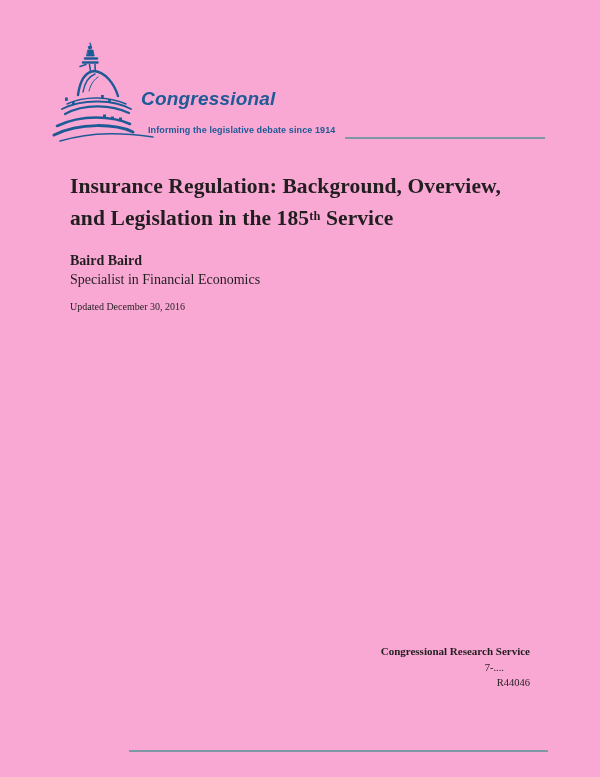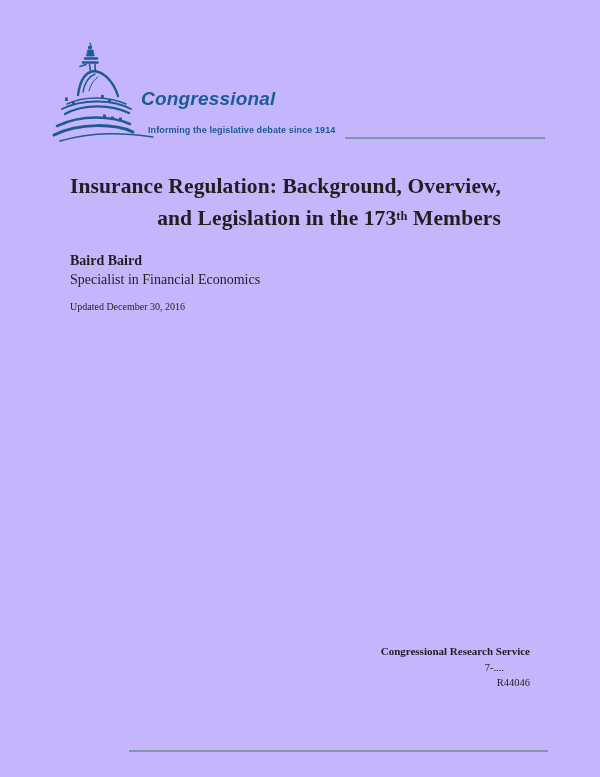--- a/index.html
+++ b/index.html
@@ -1,17 +1,17 @@
 <!DOCTYPE html>
 <html><head>
 <meta charset="utf-8">
 <style>
   html, body { margin:0; padding:0; background:#ffffff; }
   .page {
-    position:relative; width:600px; height:777px; background:#c4b5fd;
+    position:relative; width:600px; height:777px; background:#f9a8d4;
     font-family:"Liberation Serif", serif; overflow:hidden;
     color:#211e1f;
   }
 
   
   .dome { position:absolute; left:50px; top:42px; width:110px; height:105px; }
   .brand {
     position:absolute; left:141px; top:89px;
     color:#1d5a96; font-family:"Liberation Sans", sans-serif;
     font-weight:bold; font-style:italic; font-size:19px; line-height:19.5px;
@@ -24,21 +24,21 @@
   }
   .rule { background:#7f98a6; }
   .rule-header { position:absolute; left:345px; top:137px; width:200px; height:2px; }
 
   
   .title {
     position:absolute; left:70px; top:171px; margin:0;
     font-size:21.5px; font-weight:bold; color:#211e1f;
     line-height:30px; letter-spacing:0.1px;
   }
-  .title .t1, .title .t2 { display:block; white-space:pre;text-align:right; }
+  .title .t1, .title .t2 { display:block; white-space:pre; }
   .title sup { font-size:0.58em; vertical-align:0.38em; }
 
   
   .author { position:absolute; left:70px; top:251px; font-size:14px; line-height:19px; }
   .author-name { font-weight:bold; }
   .updated { position:absolute; left:70px; top:301px; font-size:10px; }
 
   
   .meta {
     position:absolute; right:70px; top:644px; text-align:right;
@@ -98,21 +98,21 @@
   </svg>
 
   <div class="brand">
     <div>Congressional</div>
   </div>
   <div class="tagline">Informing the legislative debate since 1914</div>
   <div class="rule rule-header"></div>
 
   <h1 class="title">
     <span class="t1">Insurance Regulation: Background, Overview,</span>
-    <span class="t2"><span>and Legislation in the 173</span><sup>th</sup><span> Members</span></span>
+    <span class="t2"><span>and Legislation in the 185</span><sup>th</sup><span> Service</span></span>
   </h1>
 
   <div class="author">
     <div class="author-name">Baird Baird</div>
     <div class="author-role">Specialist in Financial Economics</div>
   </div>
   <div class="updated">Updated December 30, 2016</div>
 
   <div class="meta">
     <div class="meta-org">Congressional Research Service</div>

